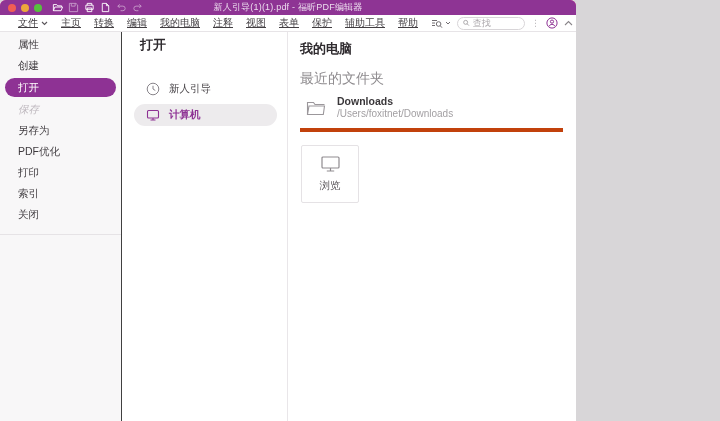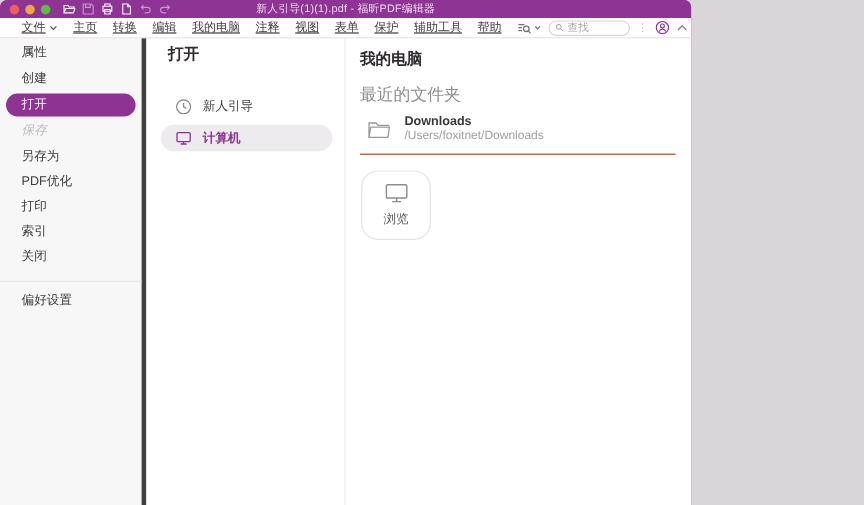--- a/index.html
+++ b/index.html
@@ -32,46 +32,46 @@
     background:#fff; display:flex; align-items:center; gap:3px; padding:0 5px; }
   .search-box input { border:none; outline:none; background:transparent; width:100%;
     font-size:9px; color:#555; font-family:inherit; }
   .search-box input::placeholder { color:#aaa6aa; }
   .vdots { color:#bfbcbf; font-size:9px; line-height:9px; }
   .chev-up { display:inline-flex; }
 
   
   .content { display:flex; height:389px; background:#fff; }
 
-  .sidebar { width:122px; background:var(--sidebar-bg,#f8f7f8); border-right:4px solid #404040;
+  .sidebar { width:122px; background:var(--sidebar-bg,#f8f7f8); border-right:1px solid #404040;
     padding-top:2px; font-size:10.5px; color:#3e3a3e; flex:none; }
   .side-item { height:21px; line-height:21px; padding-left:18px; white-space:nowrap; cursor:default; }
   .side-item.selected { background:var(--brand-purple,#8e3294); color:var(--selected-text,#fff);
     height:19px; line-height:19px; border-radius:10px; margin:2px 5px; padding-left:13px; }
   .side-item.disabled { color:#bdb7bd;font-style:italic; }
   .side-divider { height:1px; background:#e6e3e6; margin:9px 0 5px 0; }
 
   .middle { width:166px; background:#fff; border-right:1px solid #e9e6e9; padding-top:6px; flex:none; }
   .panel-title { font-size:13px; font-weight:bold; color:#2f2b2f; line-height:14px; }
   .middle .panel-title { margin-left:18px; }
   .open-list { margin:26px 10px 0 12px; }
   .open-item { display:flex; align-items:center; height:22px; border-radius:11px;
     padding-left:12px; gap:9px; font-size:10.5px; color:#4a464a; margin-bottom:4px; cursor:default; }
   .open-item.selected { background:var(--middle-selected-bg,#edebed);
     color:var(--brand-purple,#8e3294); font-weight:bold;text-align:center; }
   .open-item .oicon { display:inline-flex; width:14px; height:14px; }
 
   .right { flex:1; background:#fff; padding:10px 13px 0 12px; }
   .recent-label { margin-top:14px; font-size:14px; color:#8f8c8f; }
   .folder-row { display:flex; align-items:center; gap:11px; padding:7px 0 8px 6px;
-    border-bottom:1px solid #c2410c; cursor:default; }
+    border-bottom:4px solid #c2410c; cursor:default; }
   .folder-texts { display:flex; flex-direction:column; }
   .folder-name { font-size:10.5px; font-weight:bold; color:#3a373a; line-height:12px; }
   .folder-path { font-size:10px; color:#a29fa2; line-height:12px; margin-top:1px; }
-  .browse-tile { width:58px; height:58px; border:1px solid #e5e2e5; border-radius:14px;
+  .browse-tile { width:58px; height:58px; border:1px solid #e5e2e5; border-radius:2px;
     margin:13px 0 0 1px; display:flex; flex-direction:column; align-items:center;
     justify-content:center; gap:6px; background:#fff; cursor:default; }
   .browse-label { font-size:10.5px; color:#5c585c; }
   svg { display:block; }
 </style>
 </head>
 <body>
 
 <div class="window">
 
@@ -176,21 +176,20 @@
       <div class="side-item">属性</div>
       <div class="side-item">创建</div>
       <div class="side-item selected">打开</div>
       <div class="side-item disabled">保存</div>
       <div class="side-item">另存为</div>
       <div class="side-item">PDF优化</div>
       <div class="side-item">打印</div>
       <div class="side-item">索引</div>
       <div class="side-item">关闭</div>
       <div class="side-divider"></div>
-      <div class="side-item">偏好设置</div>
     </aside>
 
     <section class="middle">
       <div class="panel-title">打开</div>
       <div class="open-list">
         <div class="open-item">
           <span class="oicon">
             <svg width="14" height="14" viewBox="0 0 14 14">
               <circle cx="7" cy="7" r="5.8" fill="none" stroke="#88848a" stroke-width="1"></circle>
               <path d="M7 3.8V7l2.3 1.5" fill="none" stroke="#88848a" stroke-width="1"></path>

